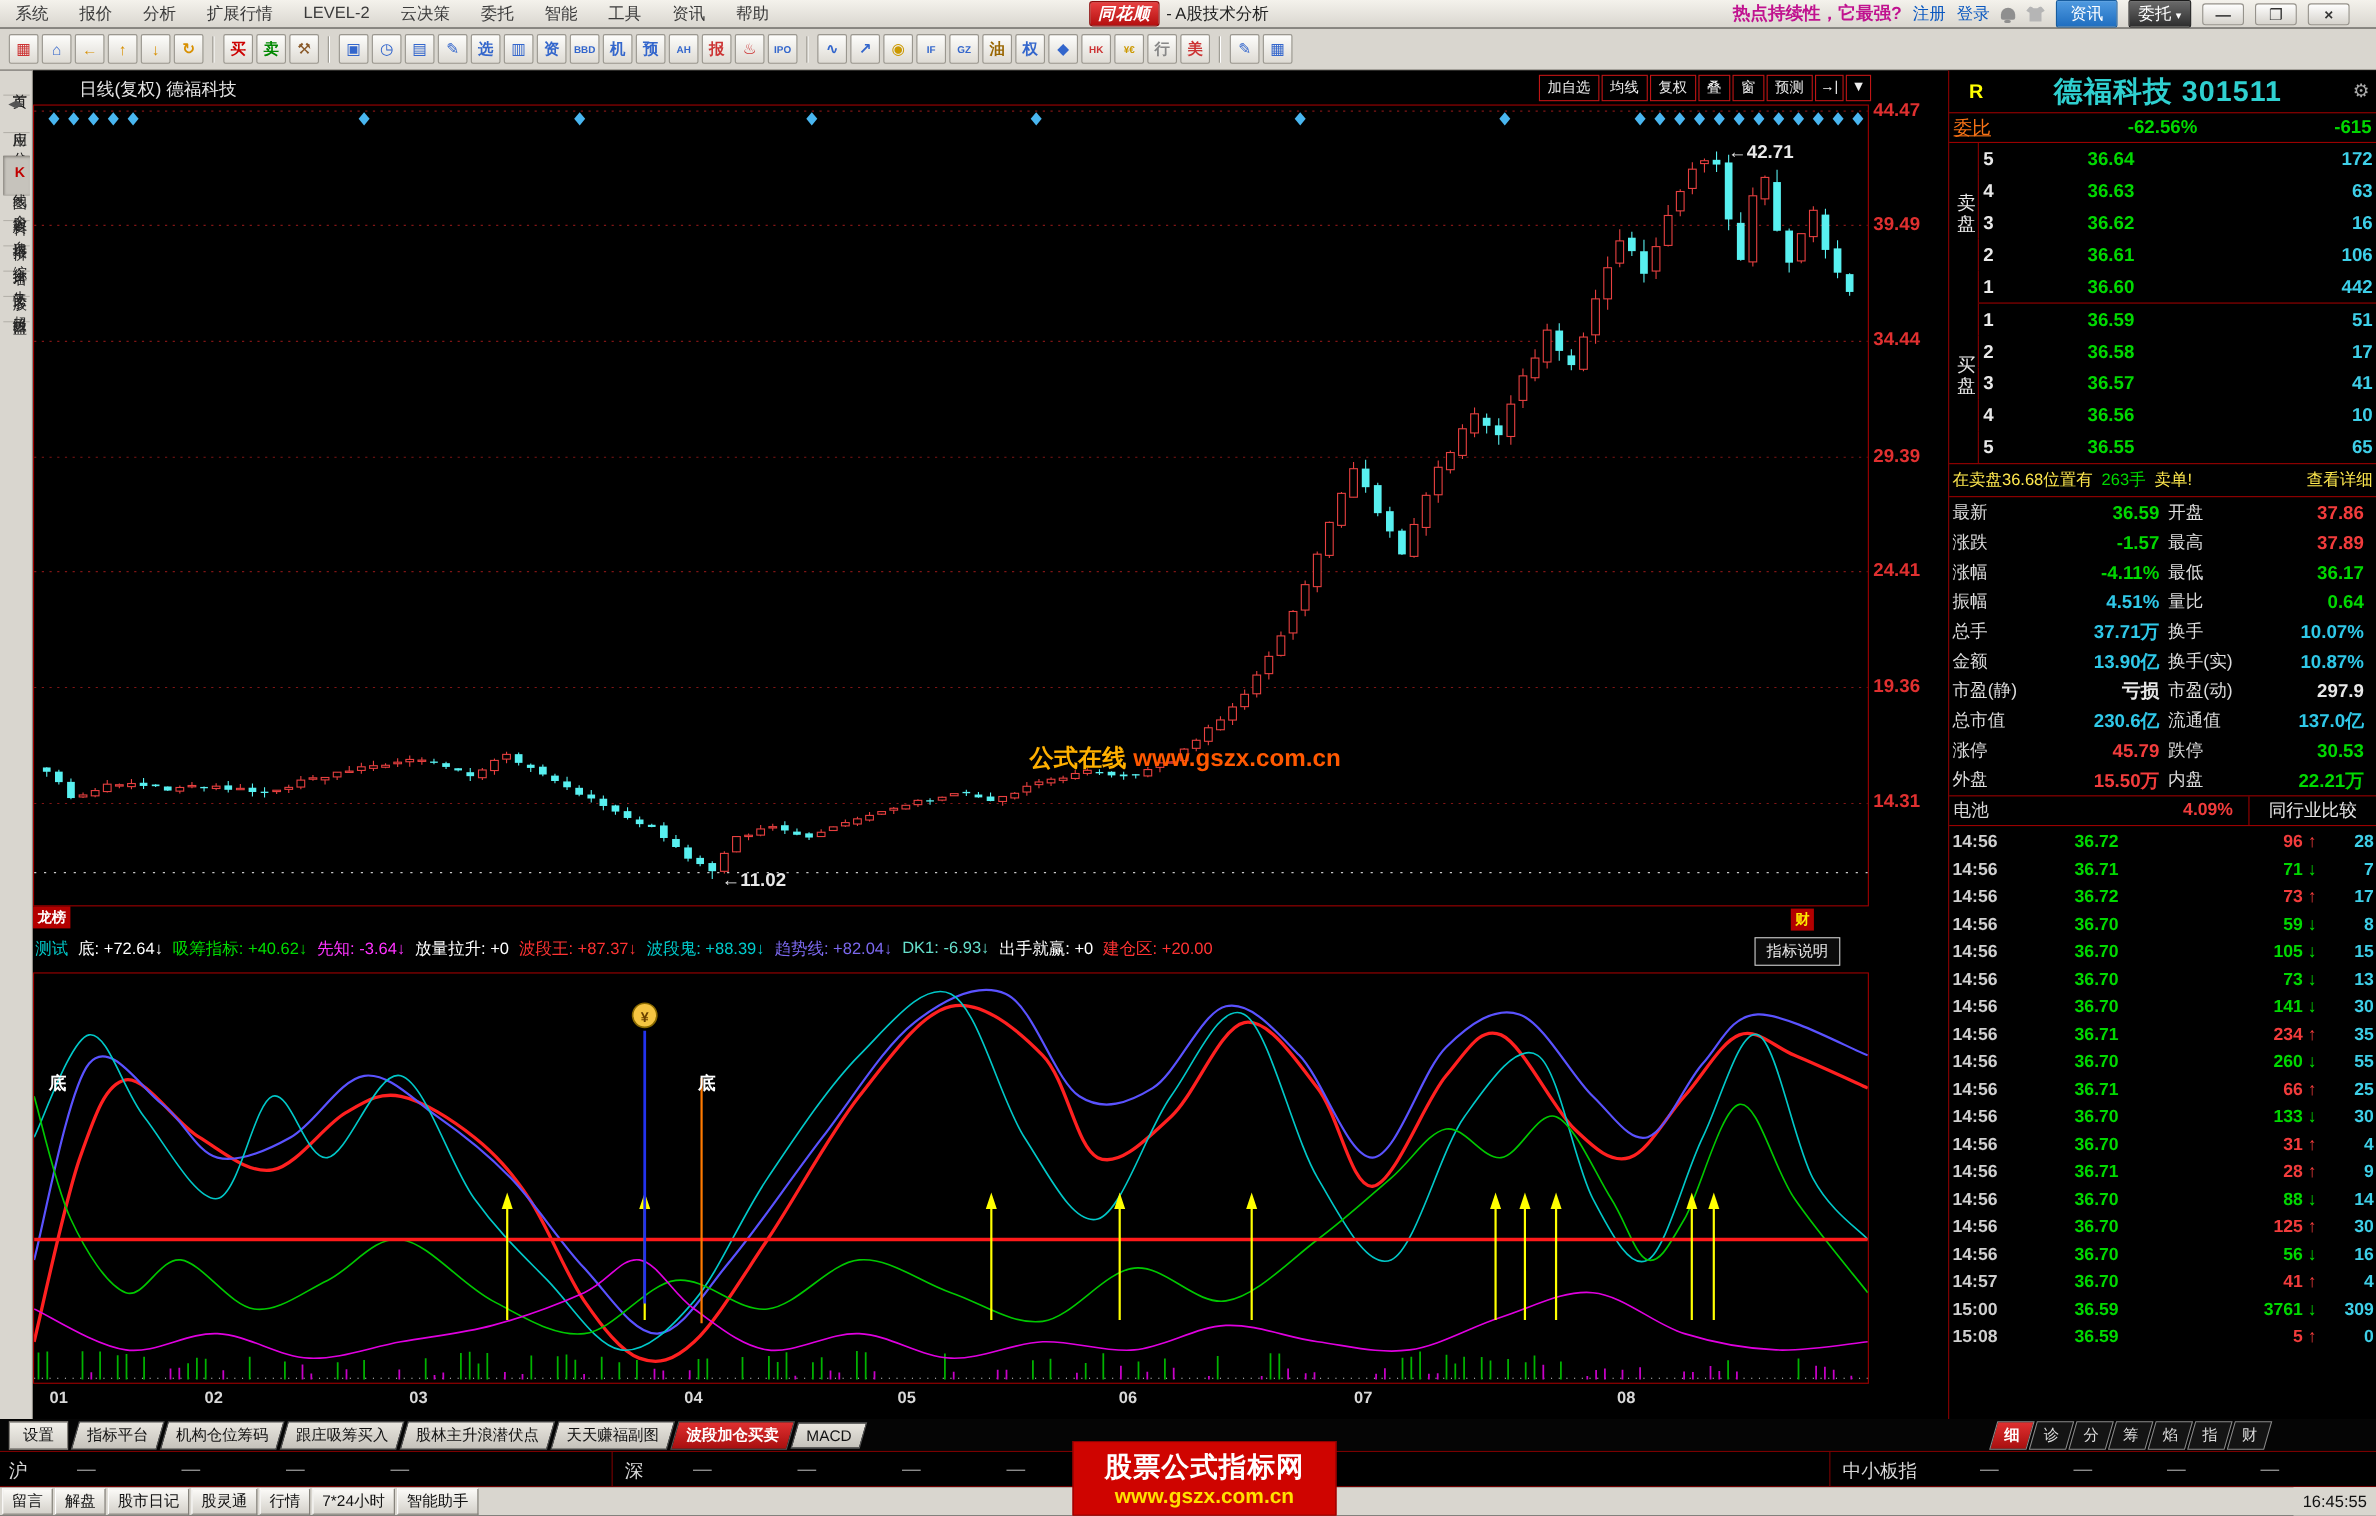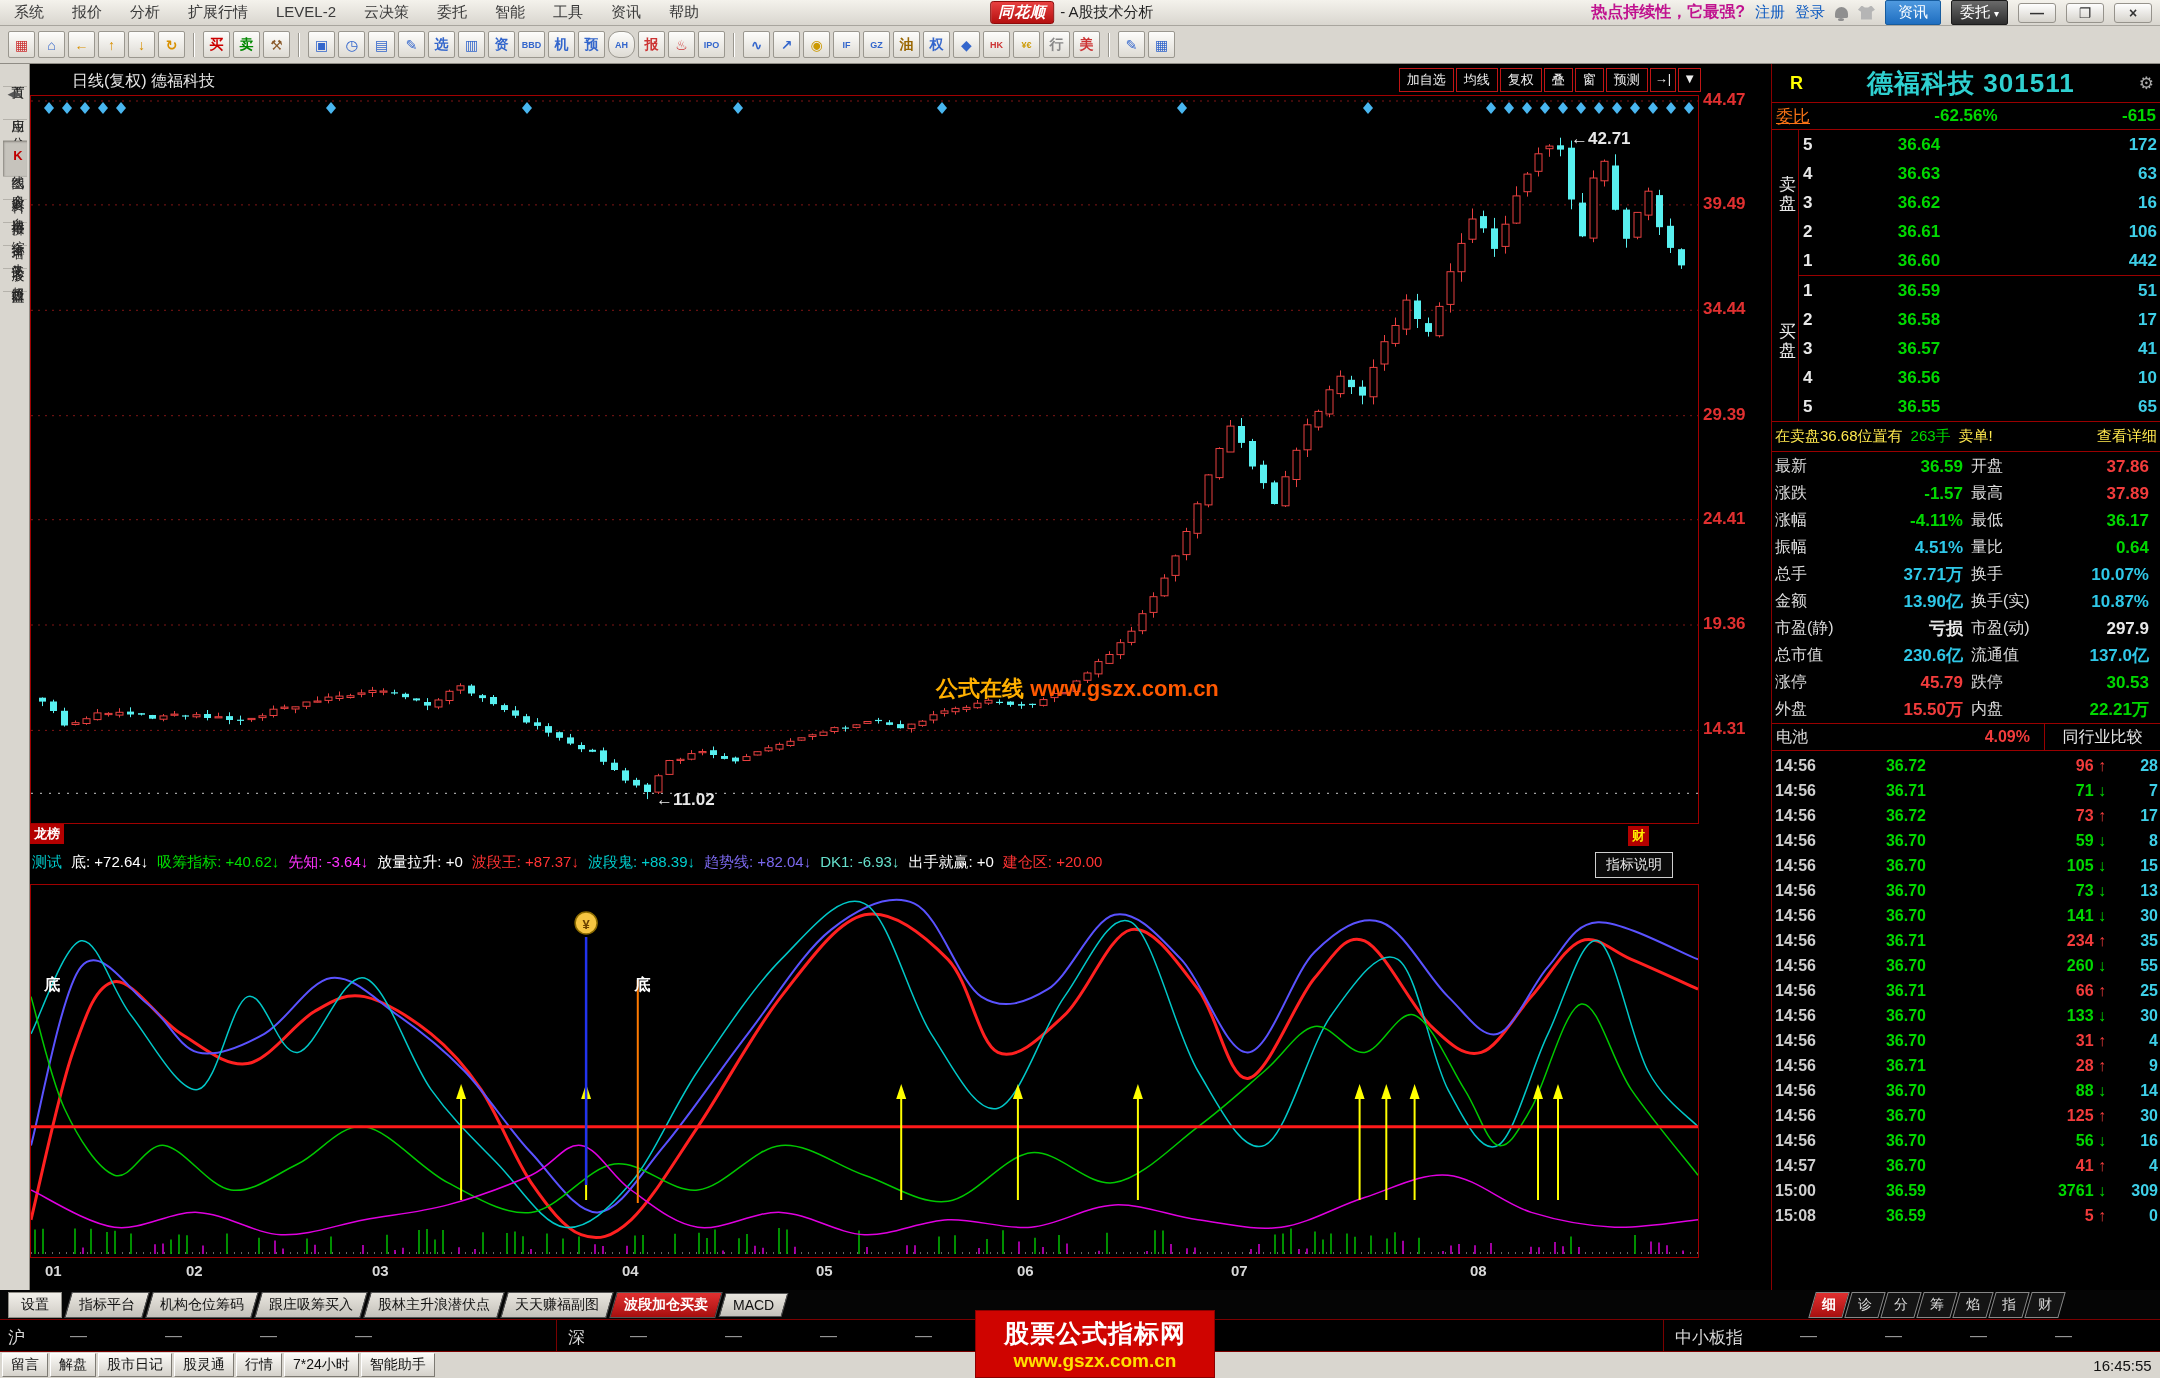--- a/index.html
+++ b/index.html
@@ -9,21 +9,21 @@
 
   
   .titlebar{height:26px;background:linear-gradient(#f4f2ec,#d9d6cf);border-bottom:1px solid #a8a59e;
     display:flex;align-items:center;position:relative;font-size:15px;color:#3a3a3a;justify-content:flex-end;}
   .menu{display:flex;}
   .menu span{padding:0 14px;cursor:default;}
   .title-center{position:absolute;left:50%;transform:translateX(-55%);display:flex;align-items:center;gap:6px;}
   .logo{background:linear-gradient(#e84040,#b51010);color:#fff;font-weight:bold;font-style:italic;
     padding:1px 7px;border-radius:3px;font-size:15px;letter-spacing:1px;border:1px solid #8d0b0b;}
   .title-rest{color:#222;font-size:15px;}
-  .title-right{margin-left:auto;display:flex;align-items:center;gap:10px;padding-right:8px;}
+  .title-right{margin-left:auto;display:flex;align-items:center;gap:10px;padding-right:24px;}
   .promo{color:#c0128f;font-weight:bold;font-size:16px;}
   .linkblue{color:#0a58c0;font-size:15px;}
   .bell{width:13px;height:11px;background:#8f8f8f;border-radius:7px 7px 2px 2px;position:relative;display:inline-block;}
   .bell::after{content:"";position:absolute;left:3px;bottom:-3px;width:6px;height:3px;background:#8f8f8f;border-radius:50%;}
   .shirt{width:17px;height:14px;background:#b5b5b5;display:inline-block;
     clip-path:polygon(22% 0,40% 14%,60% 14%,78% 0,100% 30%,82% 44%,82% 100%,18% 100%,18% 44%,0 30%);}
   .btn-info{background:linear-gradient(#4f9ae0,#1f6ec0);color:#fff;padding:2px 12px;border-radius:2px;
     font-size:15px;border:1px solid #175c9e;}
   .btn-trade{background:linear-gradient(#6a6a6a,#2e2e2e);color:#fff;padding:2px 8px;border-radius:2px;
     font-size:15px;border:1px solid #1c1c1c;}
@@ -195,21 +195,21 @@
     <span class="tico" style="color: rgb(51, 102, 204); font-size: 14px;">▣</span>
     <span class="tico" style="color: rgb(51, 102, 204); font-size: 14px;">◷</span>
     <span class="tico" style="color: rgb(51, 102, 204); font-size: 14px;">▤</span>
     <span class="tico" style="color: rgb(51, 102, 204); font-size: 14px;">✎</span>
     <span class="tico" style="color: rgb(51, 102, 204); font-size: 14px;">选</span>
     <span class="tico" style="color: rgb(51, 102, 204); font-size: 14px;">▥</span>
     <span class="tico" style="color: rgb(51, 102, 204); font-size: 14px;">资</span>
     <span class="tico" style="color: rgb(51, 102, 204); font-size: 9px;">BBD</span>
     <span class="tico" style="color: rgb(51, 102, 204); font-size: 14px;">机</span>
     <span class="tico" style="color: rgb(51, 102, 204); font-size: 14px;">预</span>
-    <span class="tico" style="color: rgb(51, 102, 204); font-size: 9px; border-radius: 11px;">AH</span>
+    <span class="tico" style="color: rgb(51, 102, 204); font-size: 9px;">AH</span>
     <span class="tico" style="color: rgb(204, 51, 51); font-size: 14px;">报</span>
     <span class="tico" style="color: rgb(204, 51, 51); font-size: 14px;">♨</span>
     <span class="tico" style="color: rgb(51, 102, 204); font-size: 9px;">IPO</span>
     <span class="tsep"></span>
     <span class="tico" style="color: rgb(51, 102, 204); font-size: 14px;">∿</span>
     <span class="tico" style="color: rgb(51, 102, 204); font-size: 14px;">↗</span>
     <span class="tico" style="color: rgb(204, 153, 0); font-size: 14px;">◉</span>
     <span class="tico" style="color: rgb(51, 102, 204); font-size: 9px;">IF</span>
     <span class="tico" style="color: rgb(51, 102, 204); font-size: 9px;">GZ</span>
     <span class="tico" style="color: rgb(153, 102, 0); font-size: 14px;">油</span>

